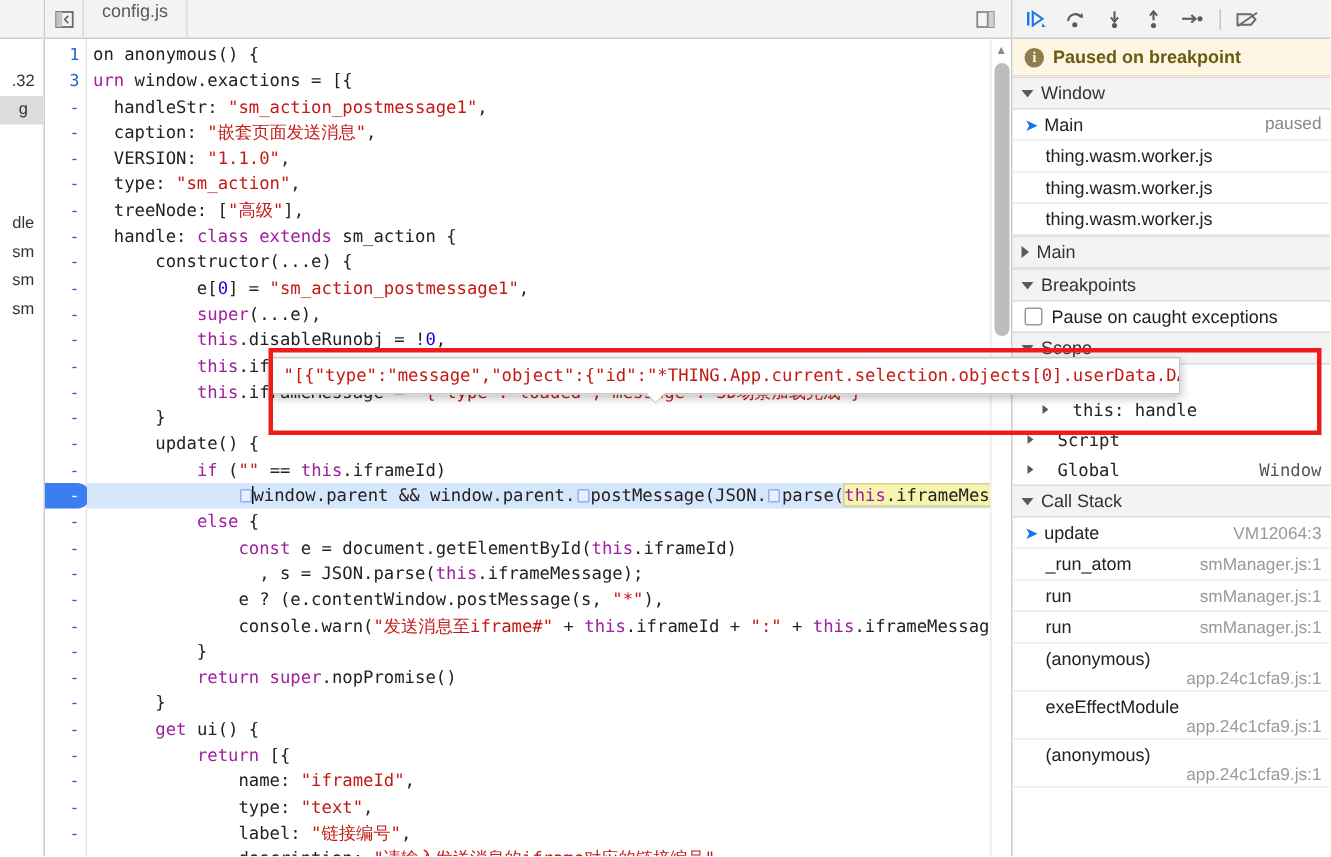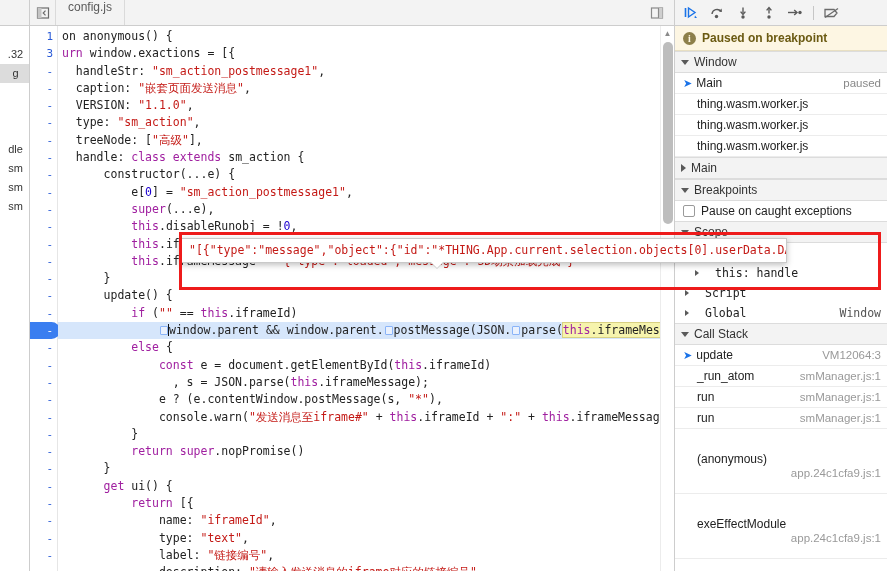--- a/index.html
+++ b/index.html
@@ -281,21 +281,21 @@
   .cs-row {
     display: flex; align-items: baseline;
     padding: 3px 6px 3px 8px;
     border-bottom: 1px solid #ececec;
     font-size: 12px;
     color: #222;
     flex-wrap: wrap;
   }
   .cs-row .fn { white-space: nowrap; }
   .cs-row .loc { margin-left: auto; color: #999; font-size: 11.5px; white-space: nowrap; }
-  .cs-row.wrapped { display: block; padding-bottom: 14px; margin-top: 20px; }
+  .cs-row.wrapped { display: block; padding-bottom: 1px; }
   .cs-row.wrapped .loc { display: block; text-align: right; margin-left: 0; margin-top: 1px; }
   .cs-row .ind { padding-left: 14px; }
 
   
   .tooltip {
     position: absolute;
     left: 180px; top: 238px;
     width: 607px;
     background: #fff;
     border: 1px solid #c9c9c9;

